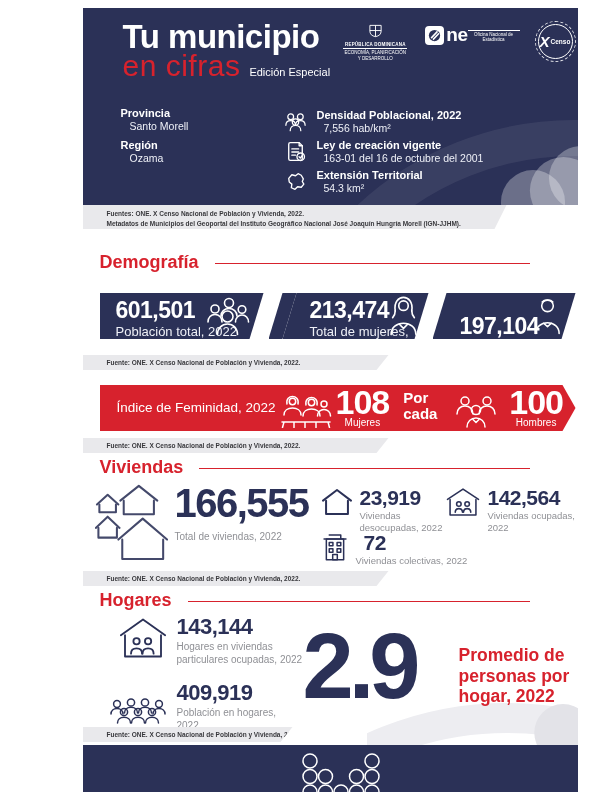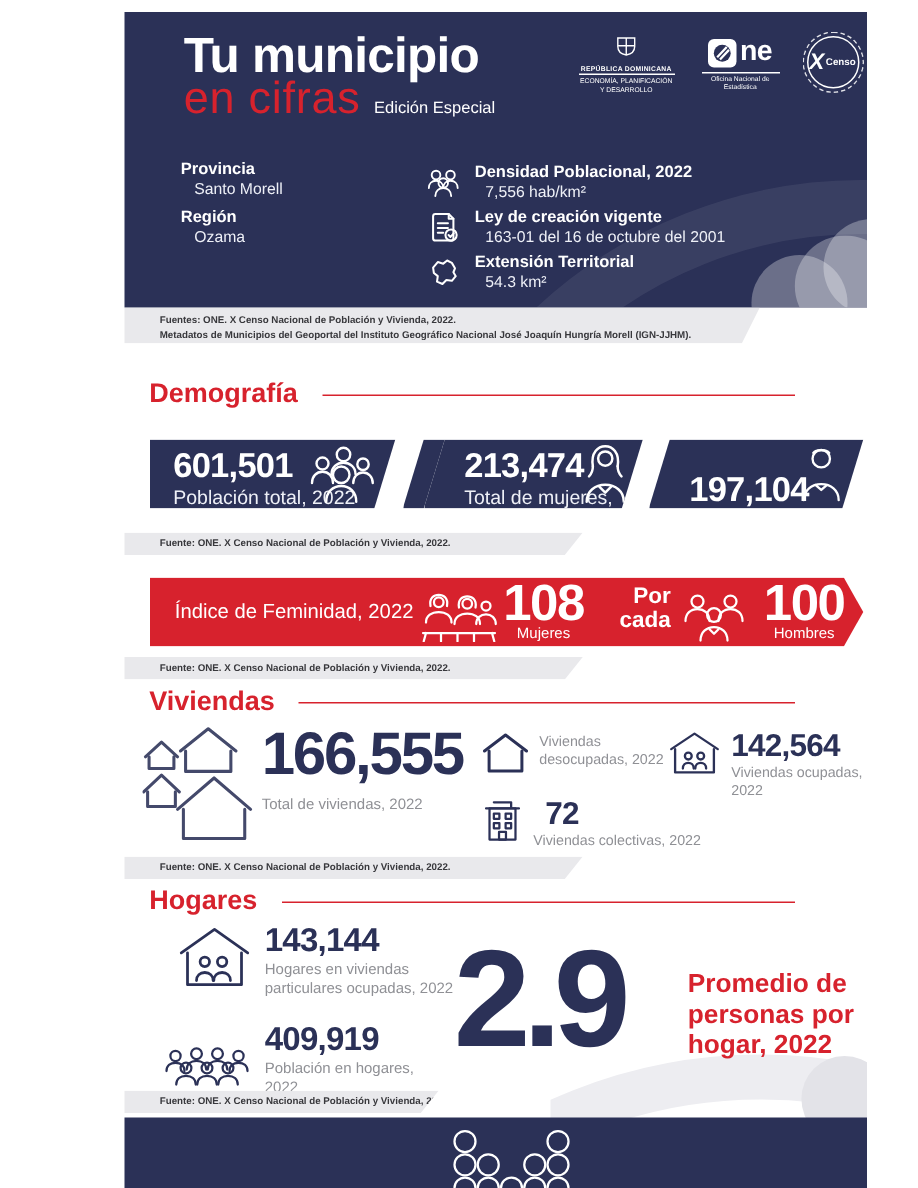--- a/index.html
+++ b/index.html
@@ -15,21 +15,21 @@
   .hero-title{position:absolute; left:40px; top:12px; z-index:2;}
   .hero-title h1{font-size:33px; font-weight:700; color:#fff; letter-spacing:-0.5px; line-height:1.05;}
   .hero-sub{display:flex; align-items:baseline; gap:9px; margin-top:-6px;}
   .hero-sub .red{font-size:30px; font-weight:400; color:var(--red); letter-spacing:0.5px;}
   .hero-sub .edition{font-size:11px; color:#fff;}
   .logos{position:absolute; right:26px; top:16px; display:flex; gap:18px; align-items:flex-start; z-index:2;}
   .gov{width:64px; color:#fff; text-align:center;}
   .gov svg{width:15px; height:14px;}
   .gov .l1{font-size:4.5px; font-weight:700; letter-spacing:.2px;}
   .gov .l2{font-size:4.5px; border-top:.5px solid #fff; margin-top:1px; padding-top:1px; line-height:1.3;}
-  .one{display:flex; flex-direction:column; align-items:center;}
+  .one{display:flex; align-items:center;}
   .one-row{display:flex; align-items:center; gap:2px;}
   .one-box{width:19px; height:19px; background:#fff; border-radius:4px; display:flex; align-items:center; justify-content:center;}
   .one-box svg{width:15px; height:15px;}
   .one-ne{color:#fff; font-weight:700; font-size:19px; letter-spacing:-0.5px;}
   .one-sub{color:#fff; font-size:4.5px; border-top:.5px solid #fff; margin-top:2px; padding-top:1px; width:52px; text-align:center;}
   .censo{position:relative; width:35px; height:35px; border:1.4px solid #fff; border-radius:50%;
          display:flex; align-items:center; justify-content:center; color:#fff;}
   .censo::after{content:""; position:absolute; inset:-4px; border:1px dashed rgba(255,255,255,.85); border-radius:50%;}
   .censo .x{font-size:15px; font-weight:700; font-style:italic;}
   .censo .c{font-size:6.5px; font-weight:700; margin-left:1px;}
@@ -77,21 +77,21 @@
 
   
   .fem{position:absolute; left:65px; top:385px; width:476px; height:46px; background:var(--red); color:#fff;
        clip-path:polygon(0 0,calc(100% - 13px) 0,100% 50%,calc(100% - 13px) 100%,0 100%);
        display:flex; align-items:center;}
   .fem-label{font-size:13.5px; line-height:1.2; padding-left:17px; width:180px;}
   .fem svg.grp{width:52px; height:33px; flex:none; color:#fff; margin-top:6px;}
   .fem-stat{display:flex; flex-direction:column; align-items:center; margin:0 4px;}
   .fem-num{font-size:34px; font-weight:700; line-height:.85; letter-spacing:-1px;}
   .fem-unit{font-size:10px; margin-top:1px;}
-  .fem-conn{font-size:15px; font-weight:700; line-height:1.05; width:44px; margin:0 6px 4px 10px;text-align:right;}
+  .fem-conn{font-size:15px; font-weight:700; line-height:1.05; width:44px; margin:0 6px 4px 10px;}
 
   
   .houses{position:absolute; left:60px; top:484px; width:74px; height:80px; color:var(--navy);}
   .viv-total{position:absolute; left:140px; top:483px;}
   .viv-total .num{font-size:40px; font-weight:700; color:var(--navy); letter-spacing:-1.5px; line-height:1;}
   .viv-total .lbl{font-size:10px; color:var(--muted); width:112px; margin-top:7px; line-height:1.3;}
   .vstat{position:absolute; display:flex; gap:7px;}
   .vstat svg{flex:none; color:var(--navy);}
   .vstat .num{font-size:21px; font-weight:700; color:var(--navy); line-height:1; letter-spacing:-0.5px;}
   .vstat .lbl{font-size:9.5px; color:var(--muted); line-height:1.25; margin-top:2px;}
@@ -338,20 +338,21 @@
     <div class="num">166,555</div>
     <div class="lbl">Total de viviendas, 2022</div>
   </div>
 
   <div class="vstat vs1">
     <svg viewBox="0 0 24 22" fill="none" stroke="currentColor" stroke-width="1.5" stroke-linecap="round" stroke-linejoin="round">
       <path d="M1.5 10 L12 2 L22.5 10"></path>
         <path d="M3.8 10 V20 H20.2 V10"></path>
     </svg>
     <div>
+      <div class="num">23,919</div>
       <div class="lbl">Viviendas desocupadas, 2022</div>
     </div>
   </div>
 
   <div class="vstat vs2">
     <svg viewBox="0 0 24 26" fill="none" stroke="currentColor" stroke-width="1.3" stroke-linecap="round" stroke-linejoin="round">
       <rect x="4.5" y="6" width="15" height="18"></rect>
       <path d="M2.5 6 H21.5 M7 2.5 H17 V6"></path>
       <rect x="7" y="9" width="3.2" height="3"></rect>
         <rect x="13.8" y="9" width="3.2" height="3"></rect>

